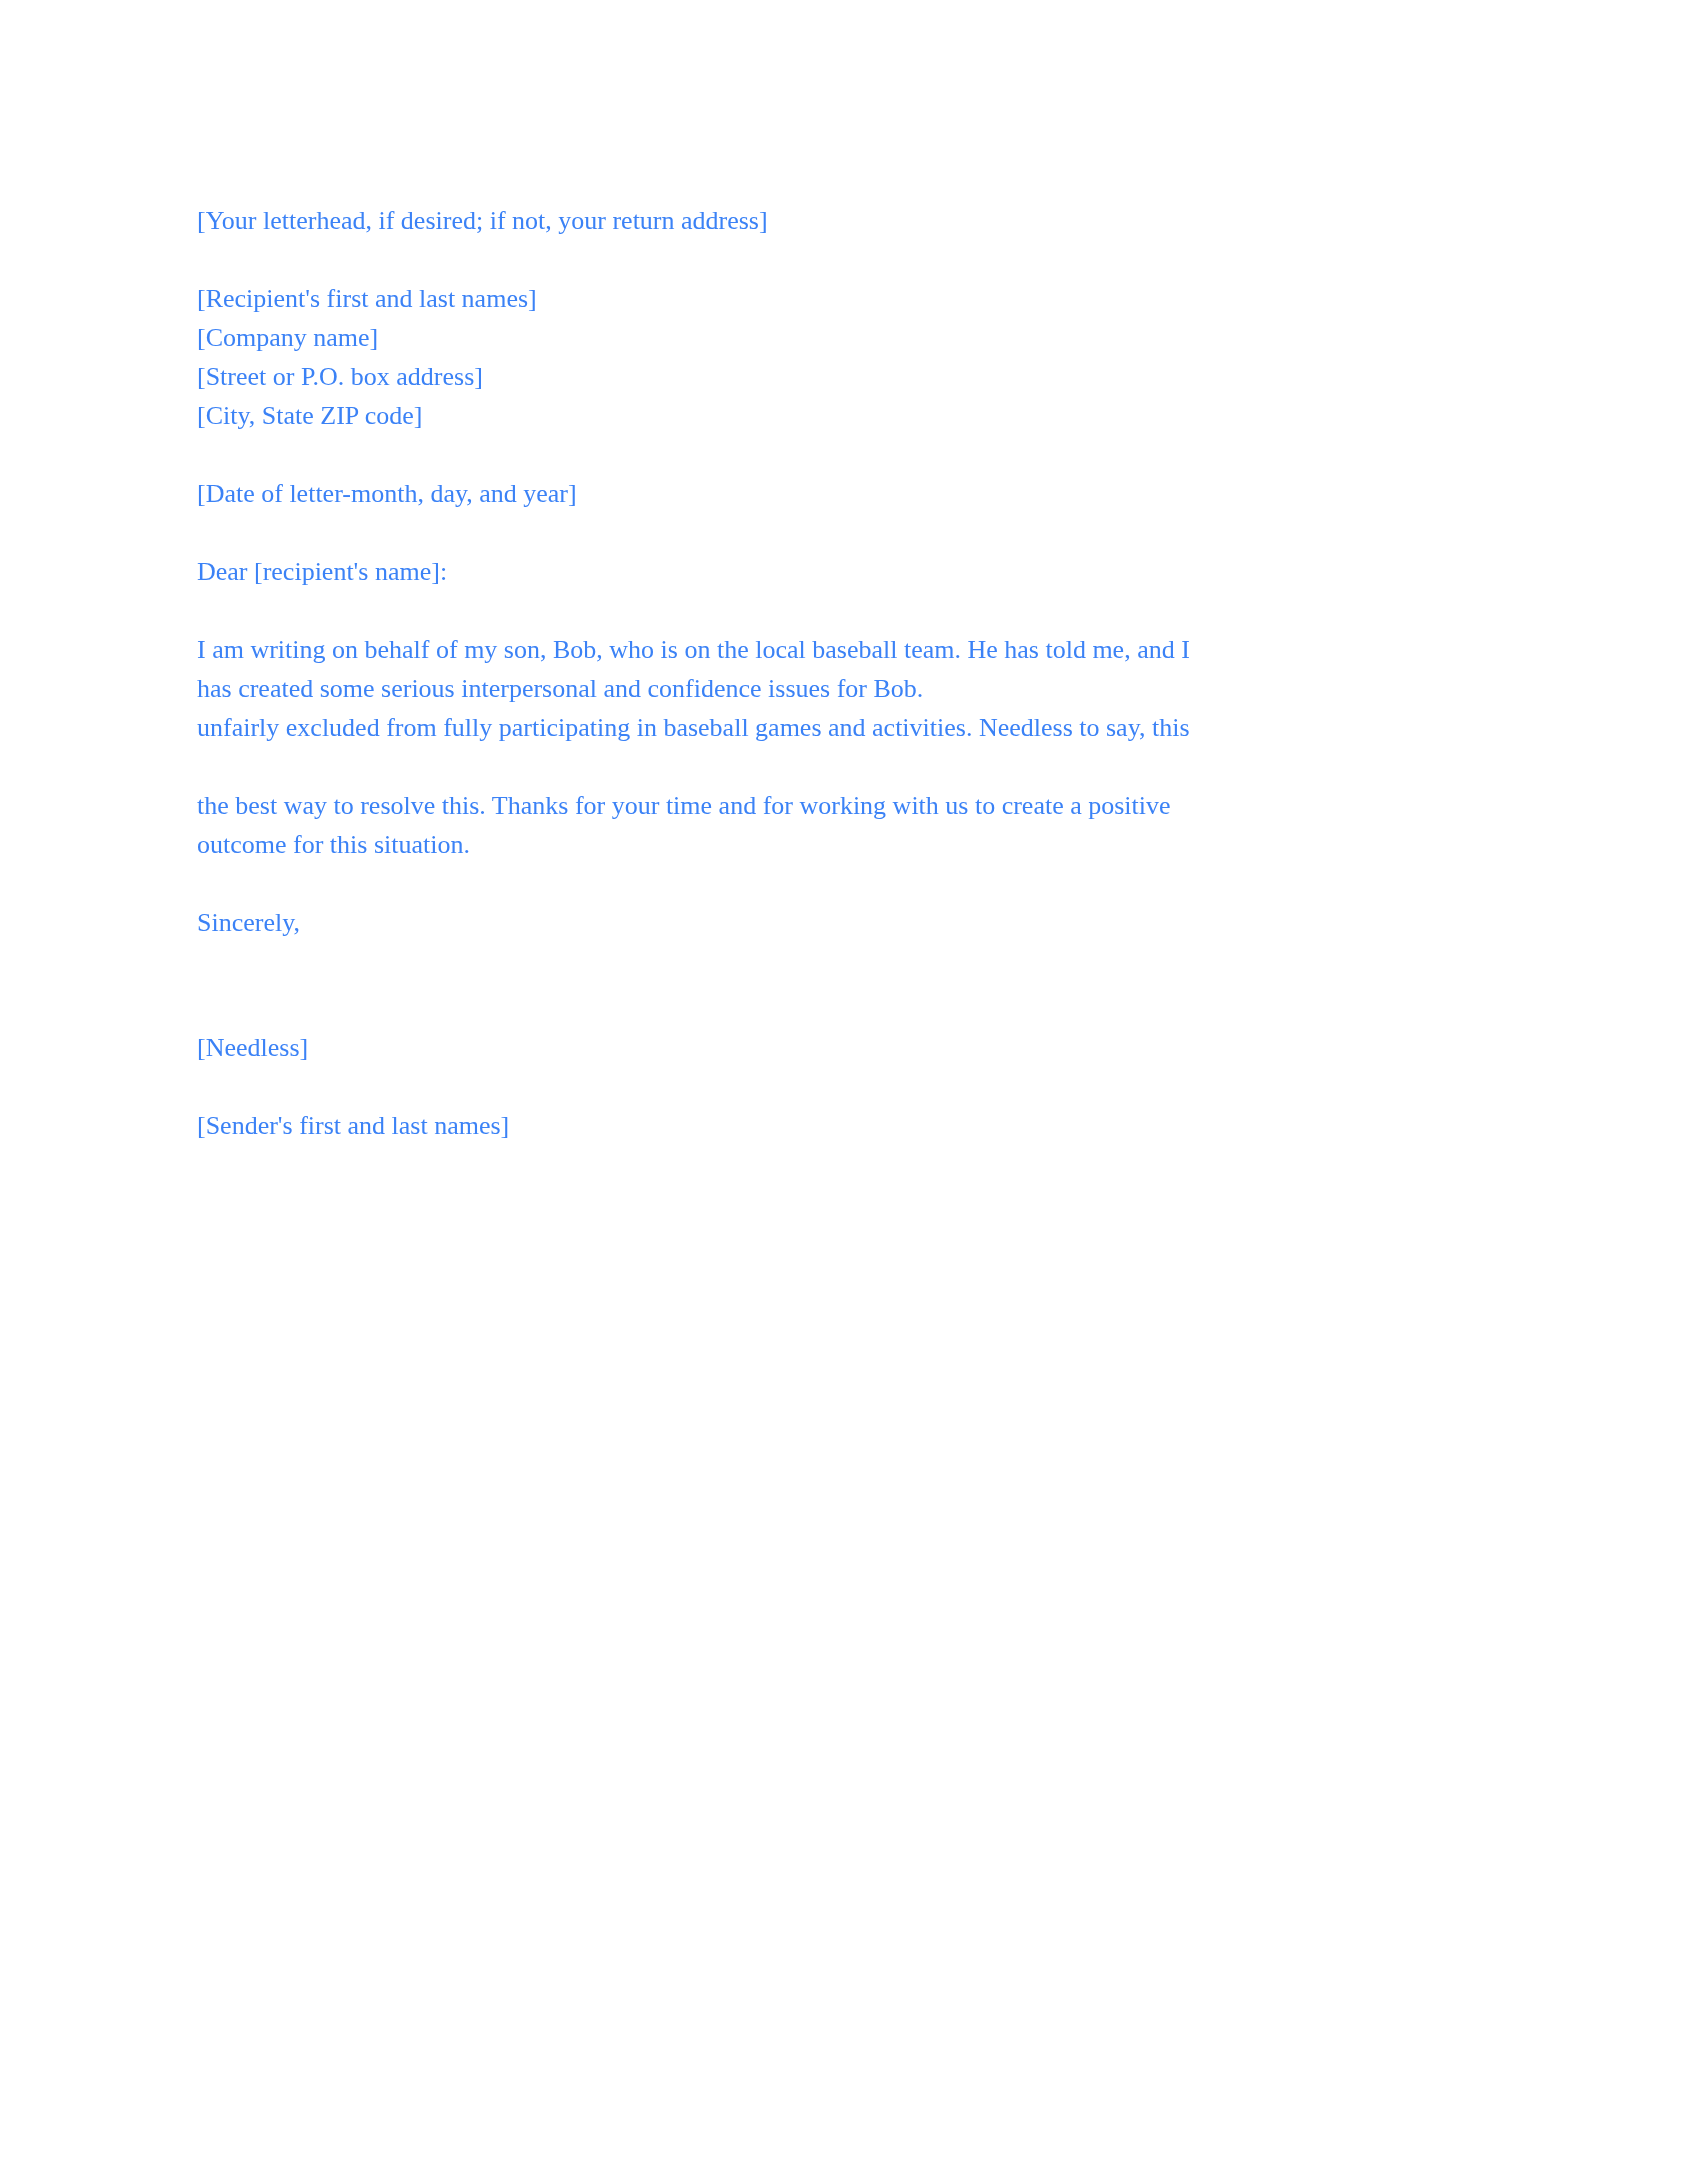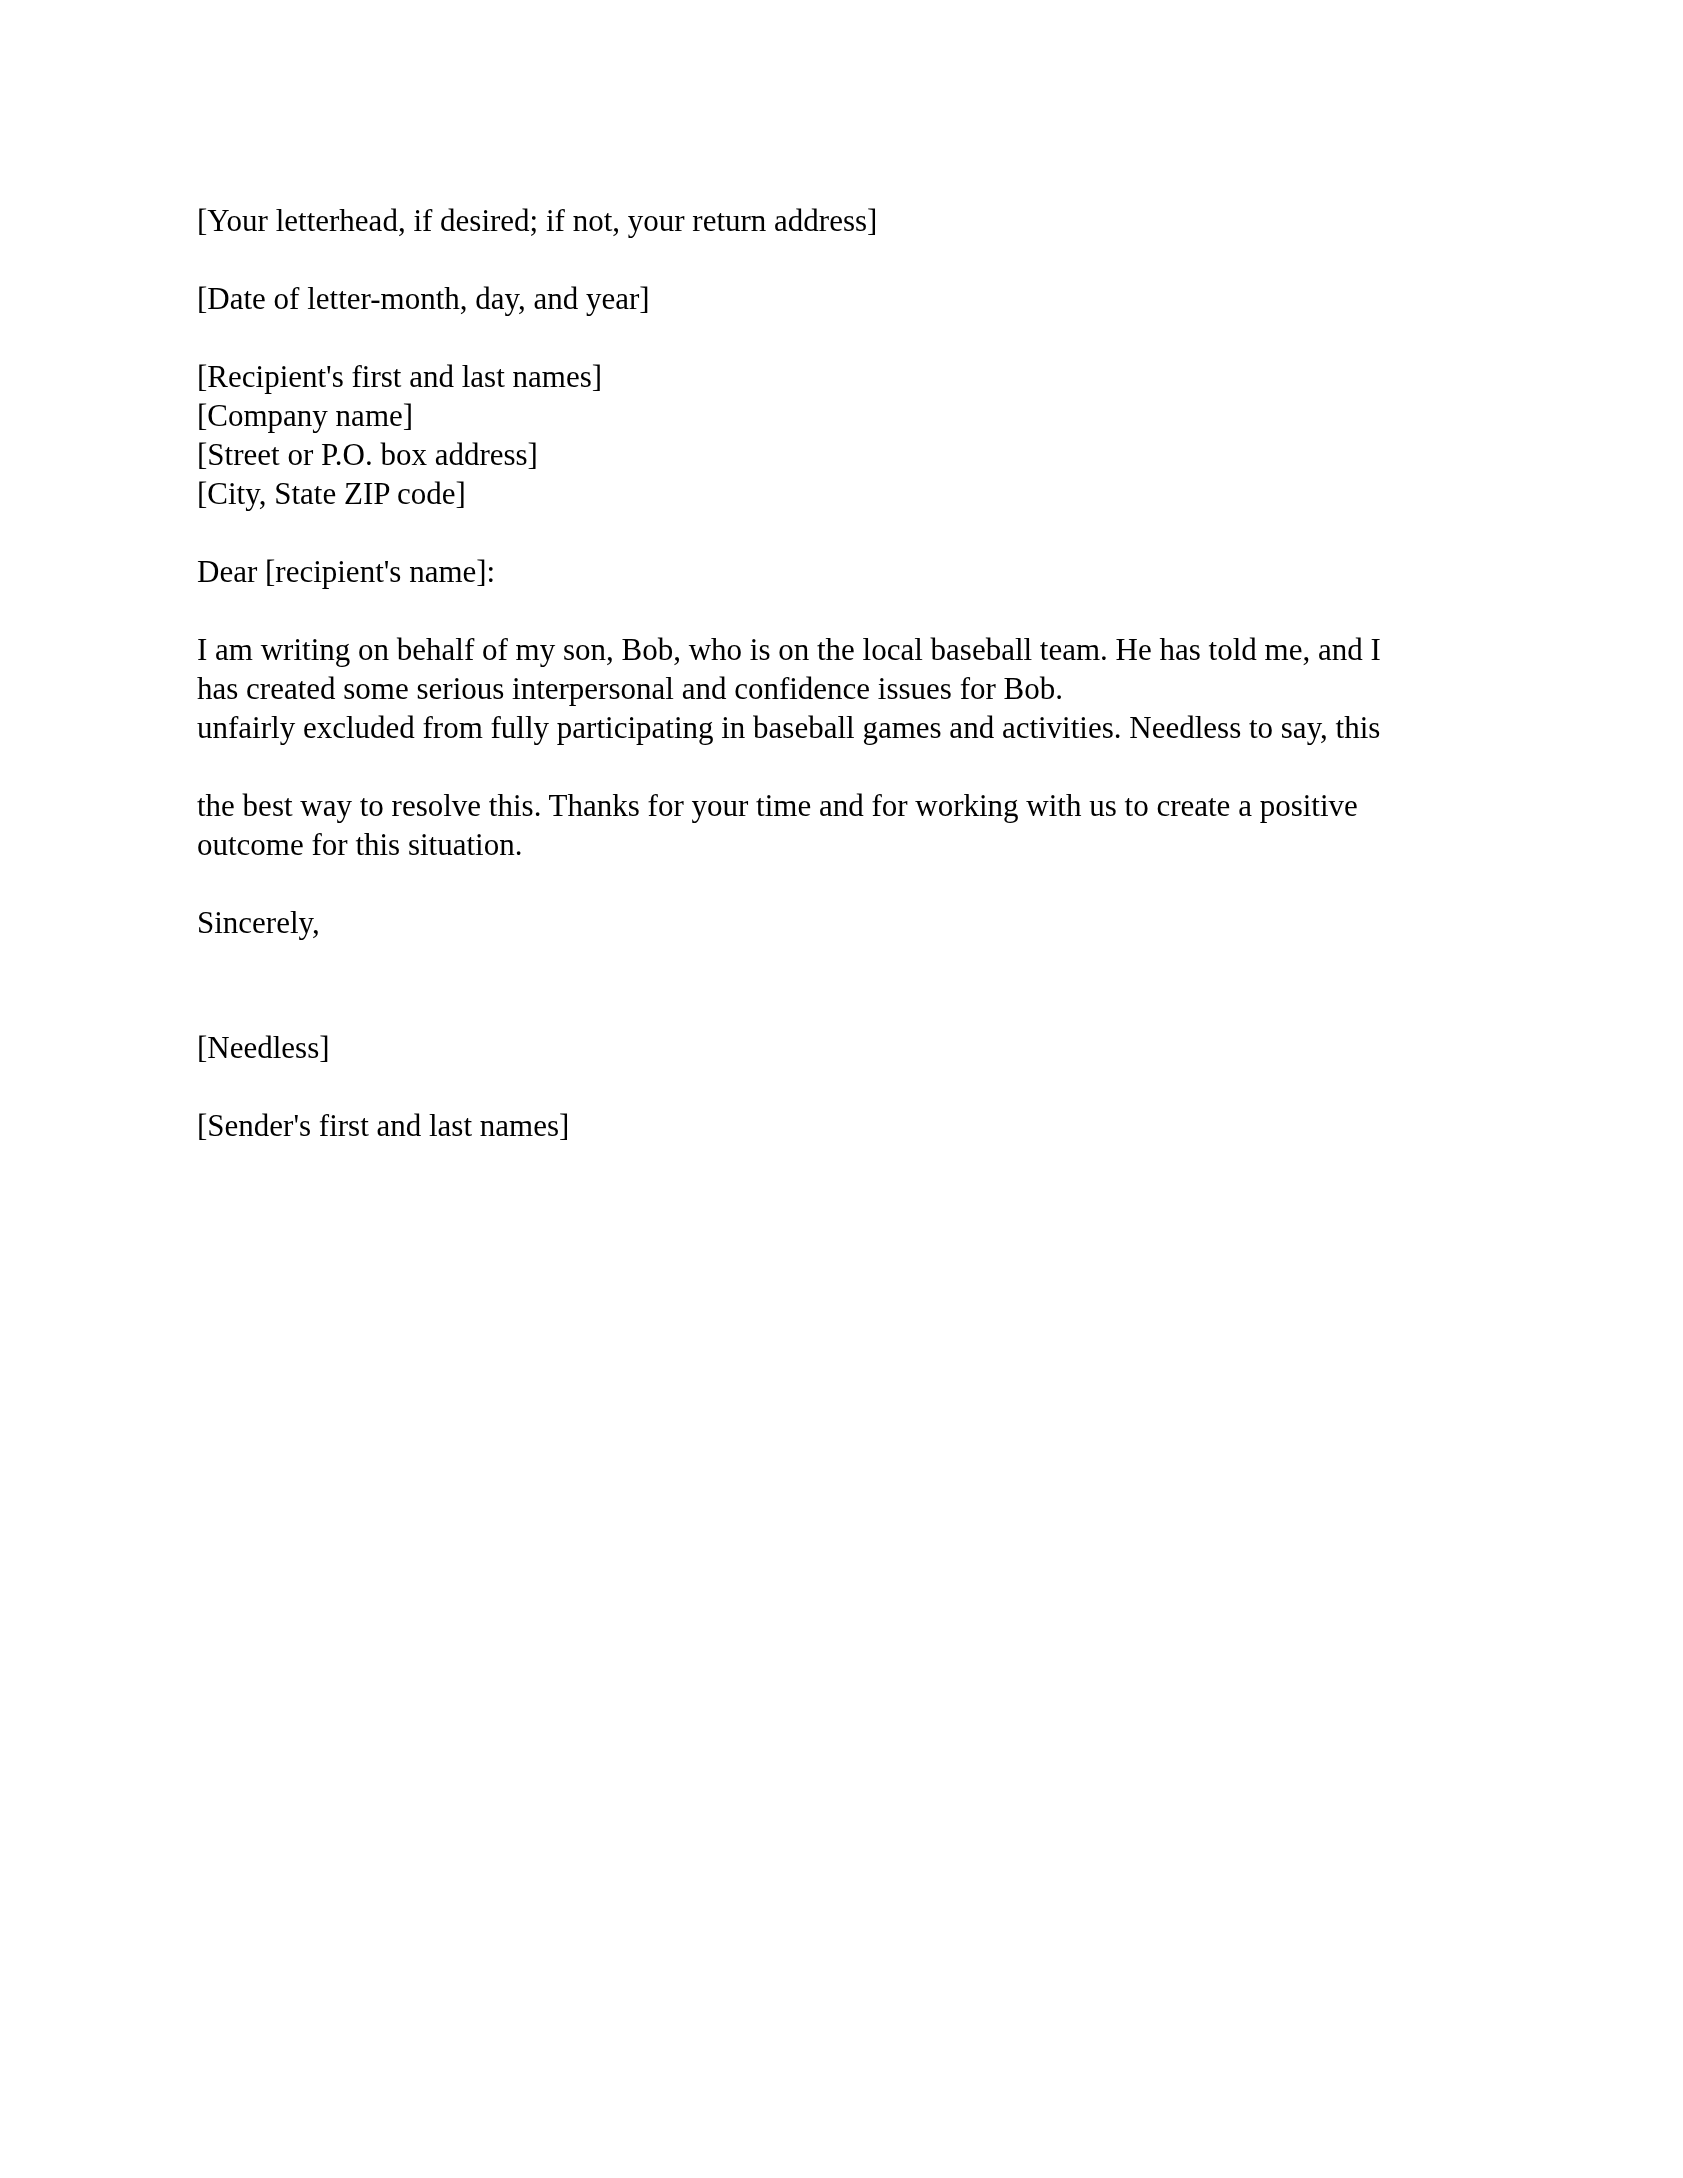--- a/index.html
+++ b/index.html
@@ -12,23 +12,23 @@
     width: 1683px;
     height: 2178px;
     background: #ffffff;
     overflow: hidden;
   }
   .content {
     position: absolute;
     left: 197px;
     top: 201px;
     width: 1307px;
-    color: #000000;
+    color: #3b82f6;
     font-family: "Liberation Serif", "DejaVu Serif", serif;
-    font-size: 31px;
+    font-size: 26px;
     line-height: 39px;
     font-weight: normal;
   }
   .block {
     margin: 0 0 39px 0;
   }
   .block-sig-gap {
     margin: 0 0 86px 0; 
   }
   .line {
@@ -39,28 +39,28 @@
 <body>
 
 <div class="page">
   <div class="content">
 
     <div class="block">
       <div class="line">[Your letterhead, if desired; if not, your return address]</div>
     </div>
 
     <div class="block">
-      <div class="line">[Date of letter-month, day, and year]</div>
-    </div>
-
-    <div class="block">
       <div class="line">[Recipient's first and last names]</div>
       <div class="line">[Company name]</div>
       <div class="line">[Street or P.O. box address]</div>
       <div class="line">[City, State ZIP code]</div>
+    </div>
+
+    <div class="block">
+      <div class="line">[Date of letter-month, day, and year]</div>
     </div>
 
     <div class="block">
       <div class="line">Dear [recipient's name]:</div>
     </div>
 
     <div class="block">
       <div class="line">I am writing on behalf of my son, Bob, who is on the local baseball team. He has told me, and I</div>
       <div class="line">has created some serious interpersonal and confidence issues for Bob.</div>
       <div class="line">unfairly excluded from fully participating in baseball games and activities. Needless to say, this</div>

